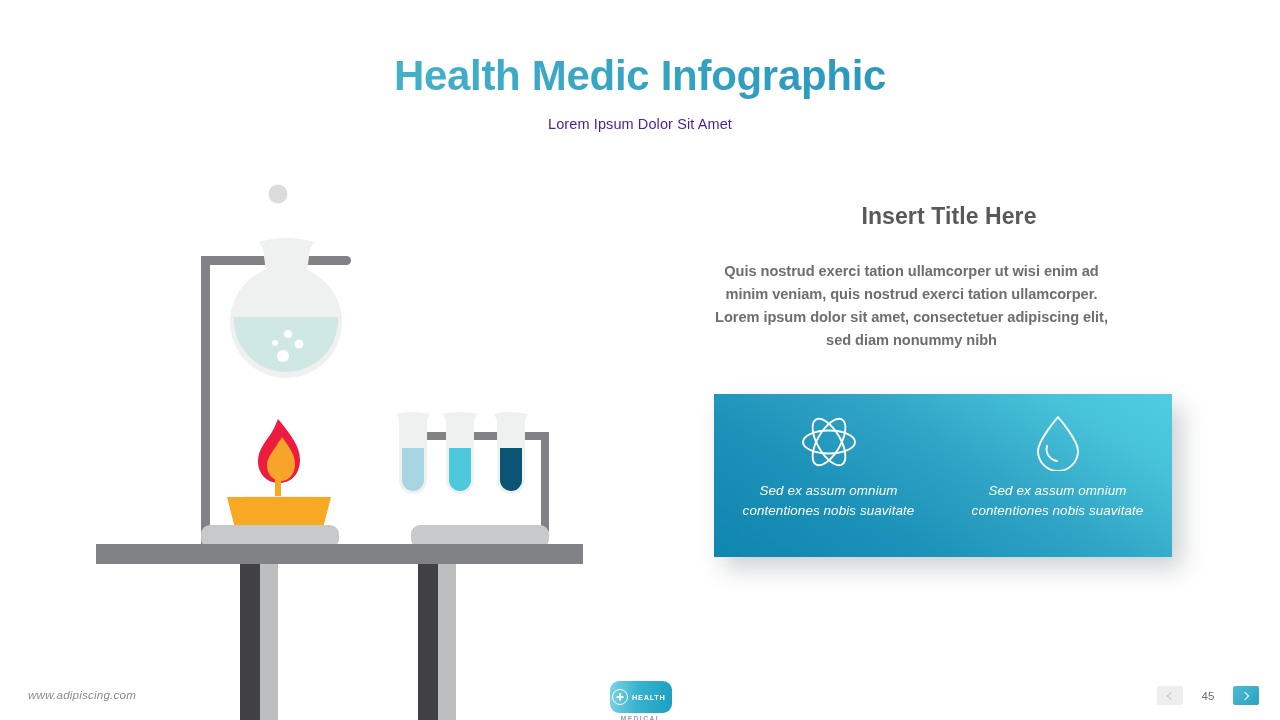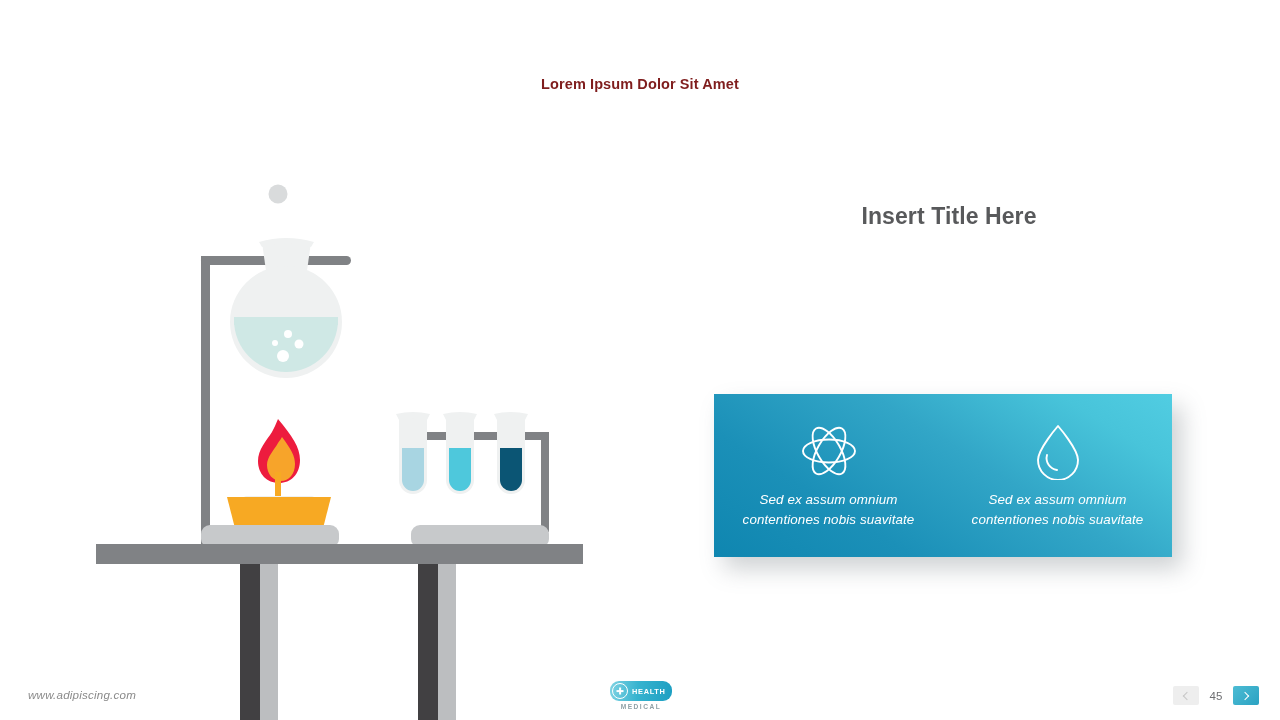--- a/index.html
+++ b/index.html
@@ -36,24 +36,24 @@
     letter-spacing: -0.3px;
     margin: 0;
     background: linear-gradient(100deg, #55bcd0 0%, #46b4cb 26%, #2e9cbe 62%, #1f8fb4 100%);
     -webkit-background-clip: text;
     background-clip: text;
     color: transparent;
     -webkit-text-fill-color: transparent;
     line-height: 1.14;
   }
   .sub-title {
-    margin: 24px 0 0 0;
+    margin: 16px 0 0 0;
     font-size: 14.5px;
-    color: #7f1d1d;
-    font-weight: bold;
+    color: #4c1d95;
+    font-weight: normal;
     letter-spacing: 0.1px;
   }
 
   
   .right-col {
     position: absolute;
     left: 714px;
     top: 203px;
     width: 470px;
     text-align: center;
@@ -86,21 +86,20 @@
     box-shadow: 10px 12px 22px rgba(110, 118, 124, 0.33);
     display: flex;
   }
   .feature-col {
     flex: 1;
     display: flex;
     flex-direction: column;
     align-items: center;
     padding-top: 19px;
     box-sizing: border-box;
-    margin-top: 9px;
   }
   .feature-icon {
     height: 58px;
     display: flex;
     align-items: center;
     justify-content: center;
   }
   .feature-caption {
     margin-top: 10px;
     font-size: 13.4px;
@@ -134,21 +133,21 @@
 
   .logo {
     position: absolute;
     left: 610px;
     top: 681px;
     width: 62px;
     text-align: center;
   }
   .logo-pill {
     width: 62px;
-    height: 20px;
+    height: 32px;
     border-radius: 9px;
     background: linear-gradient(95deg, #7fd3e3 0%, #36b3cf 45%, #1d9fc2 100%);
     display: flex;
     align-items: center;
     padding-left: 1px;
     box-sizing: border-box;
   }
   .logo-badge {
     width: 14px;
     height: 14px;
@@ -188,21 +187,21 @@
     margin-top: 2px;
   }
 
   
   .pager {
     position: absolute;
     right: 21px;
     top: 686px;
     display: flex;
     align-items: center;
-    gap: 0px;
+    gap: 8px;
   }
   .pg-btn {
     width: 26px;
     height: 19px;
     border-radius: 2px;
     display: flex;
     align-items: center;
     justify-content: center;
   }
   .pg-prev { background: #eeeeee; }
@@ -231,20 +230,21 @@
     transform: rotate(45deg);
     margin-right: 2px;
   }
 </style>
 </head>
 <body>
 
 <div class="slide">
 
   <div class="header">
+    <h1 class="main-title">Health Medic Infographic</h1>
     <p class="sub-title">Lorem Ipsum Dolor Sit Amet</p>
   </div>
 
   <svg class="lab" viewBox="0 0 700 720" xmlns="http://www.w3.org/2000/svg">
 
     <circle cx="278" cy="194" r="9.5" fill="#d9dbdc"></circle>
 
     <rect x="201" y="256" width="9" height="300" fill="#808285"></rect>
     <rect x="201" y="256" width="150" height="9" rx="4.5" fill="#808285"></rect>
 
@@ -294,20 +294,21 @@
     <rect x="96" y="544" width="487" height="20" fill="#808285"></rect>
 
     <rect x="240" y="564" width="20" height="156" fill="#414042"></rect>
     <rect x="260" y="564" width="18" height="156" fill="#bcbec0"></rect>
     <rect x="418" y="564" width="20" height="156" fill="#414042"></rect>
     <rect x="438" y="564" width="18" height="156" fill="#bcbec0"></rect>
   </svg>
 
   <div class="right-col">
     <h2 class="section-title">Insert Title Here</h2>
+    <p class="body-copy">Quis nostrud exerci tation ullamcorper ut wisi enim ad minim veniam, quis nostrud exerci tation ullamcorper. Lorem ipsum dolor sit amet, consectetuer adipiscing elit, sed diam nonummy nibh</p>
   </div>
 
   <div class="feature-card">
 
     <div class="feature-col">
       <div class="feature-icon">
         <svg width="58" height="58" viewBox="0 0 58 58" xmlns="http://www.w3.org/2000/svg">
           <g fill="none" stroke="#ffffff" stroke-width="1.9">
             <ellipse cx="29" cy="29" rx="26" ry="11.5"></ellipse>
             <ellipse cx="29" cy="29" rx="26" ry="11.5" transform="rotate(60 29 29)"></ellipse>

